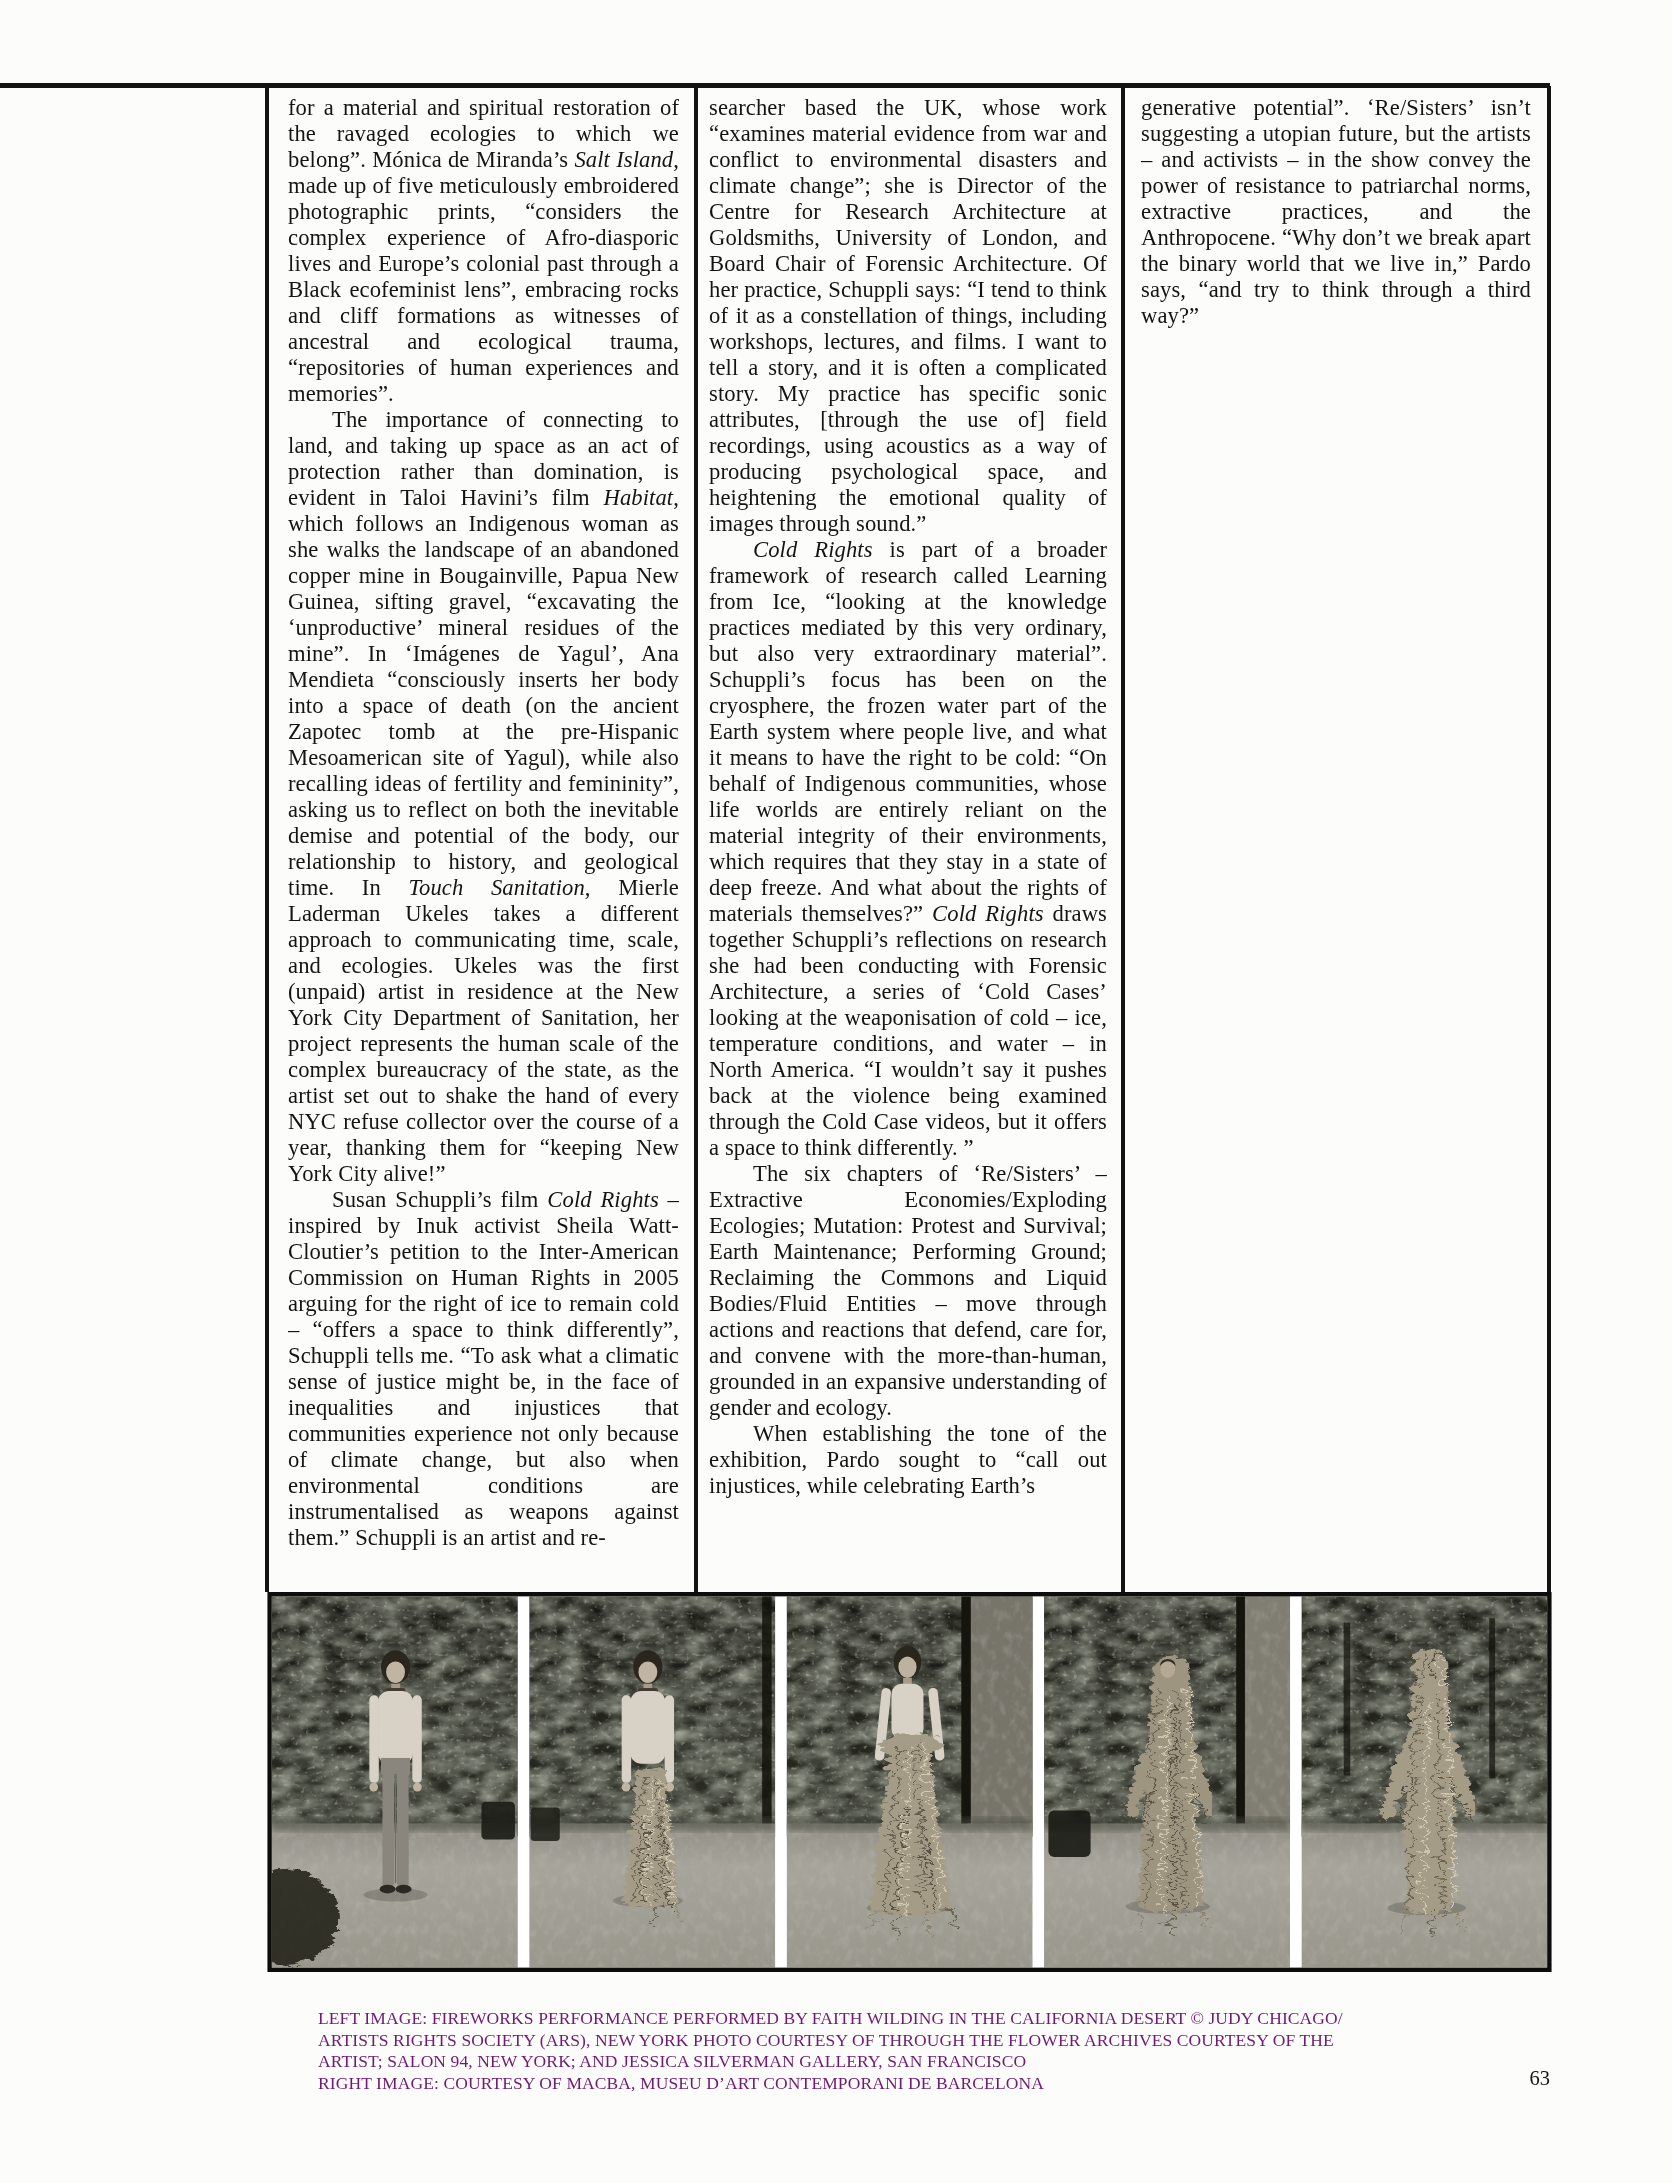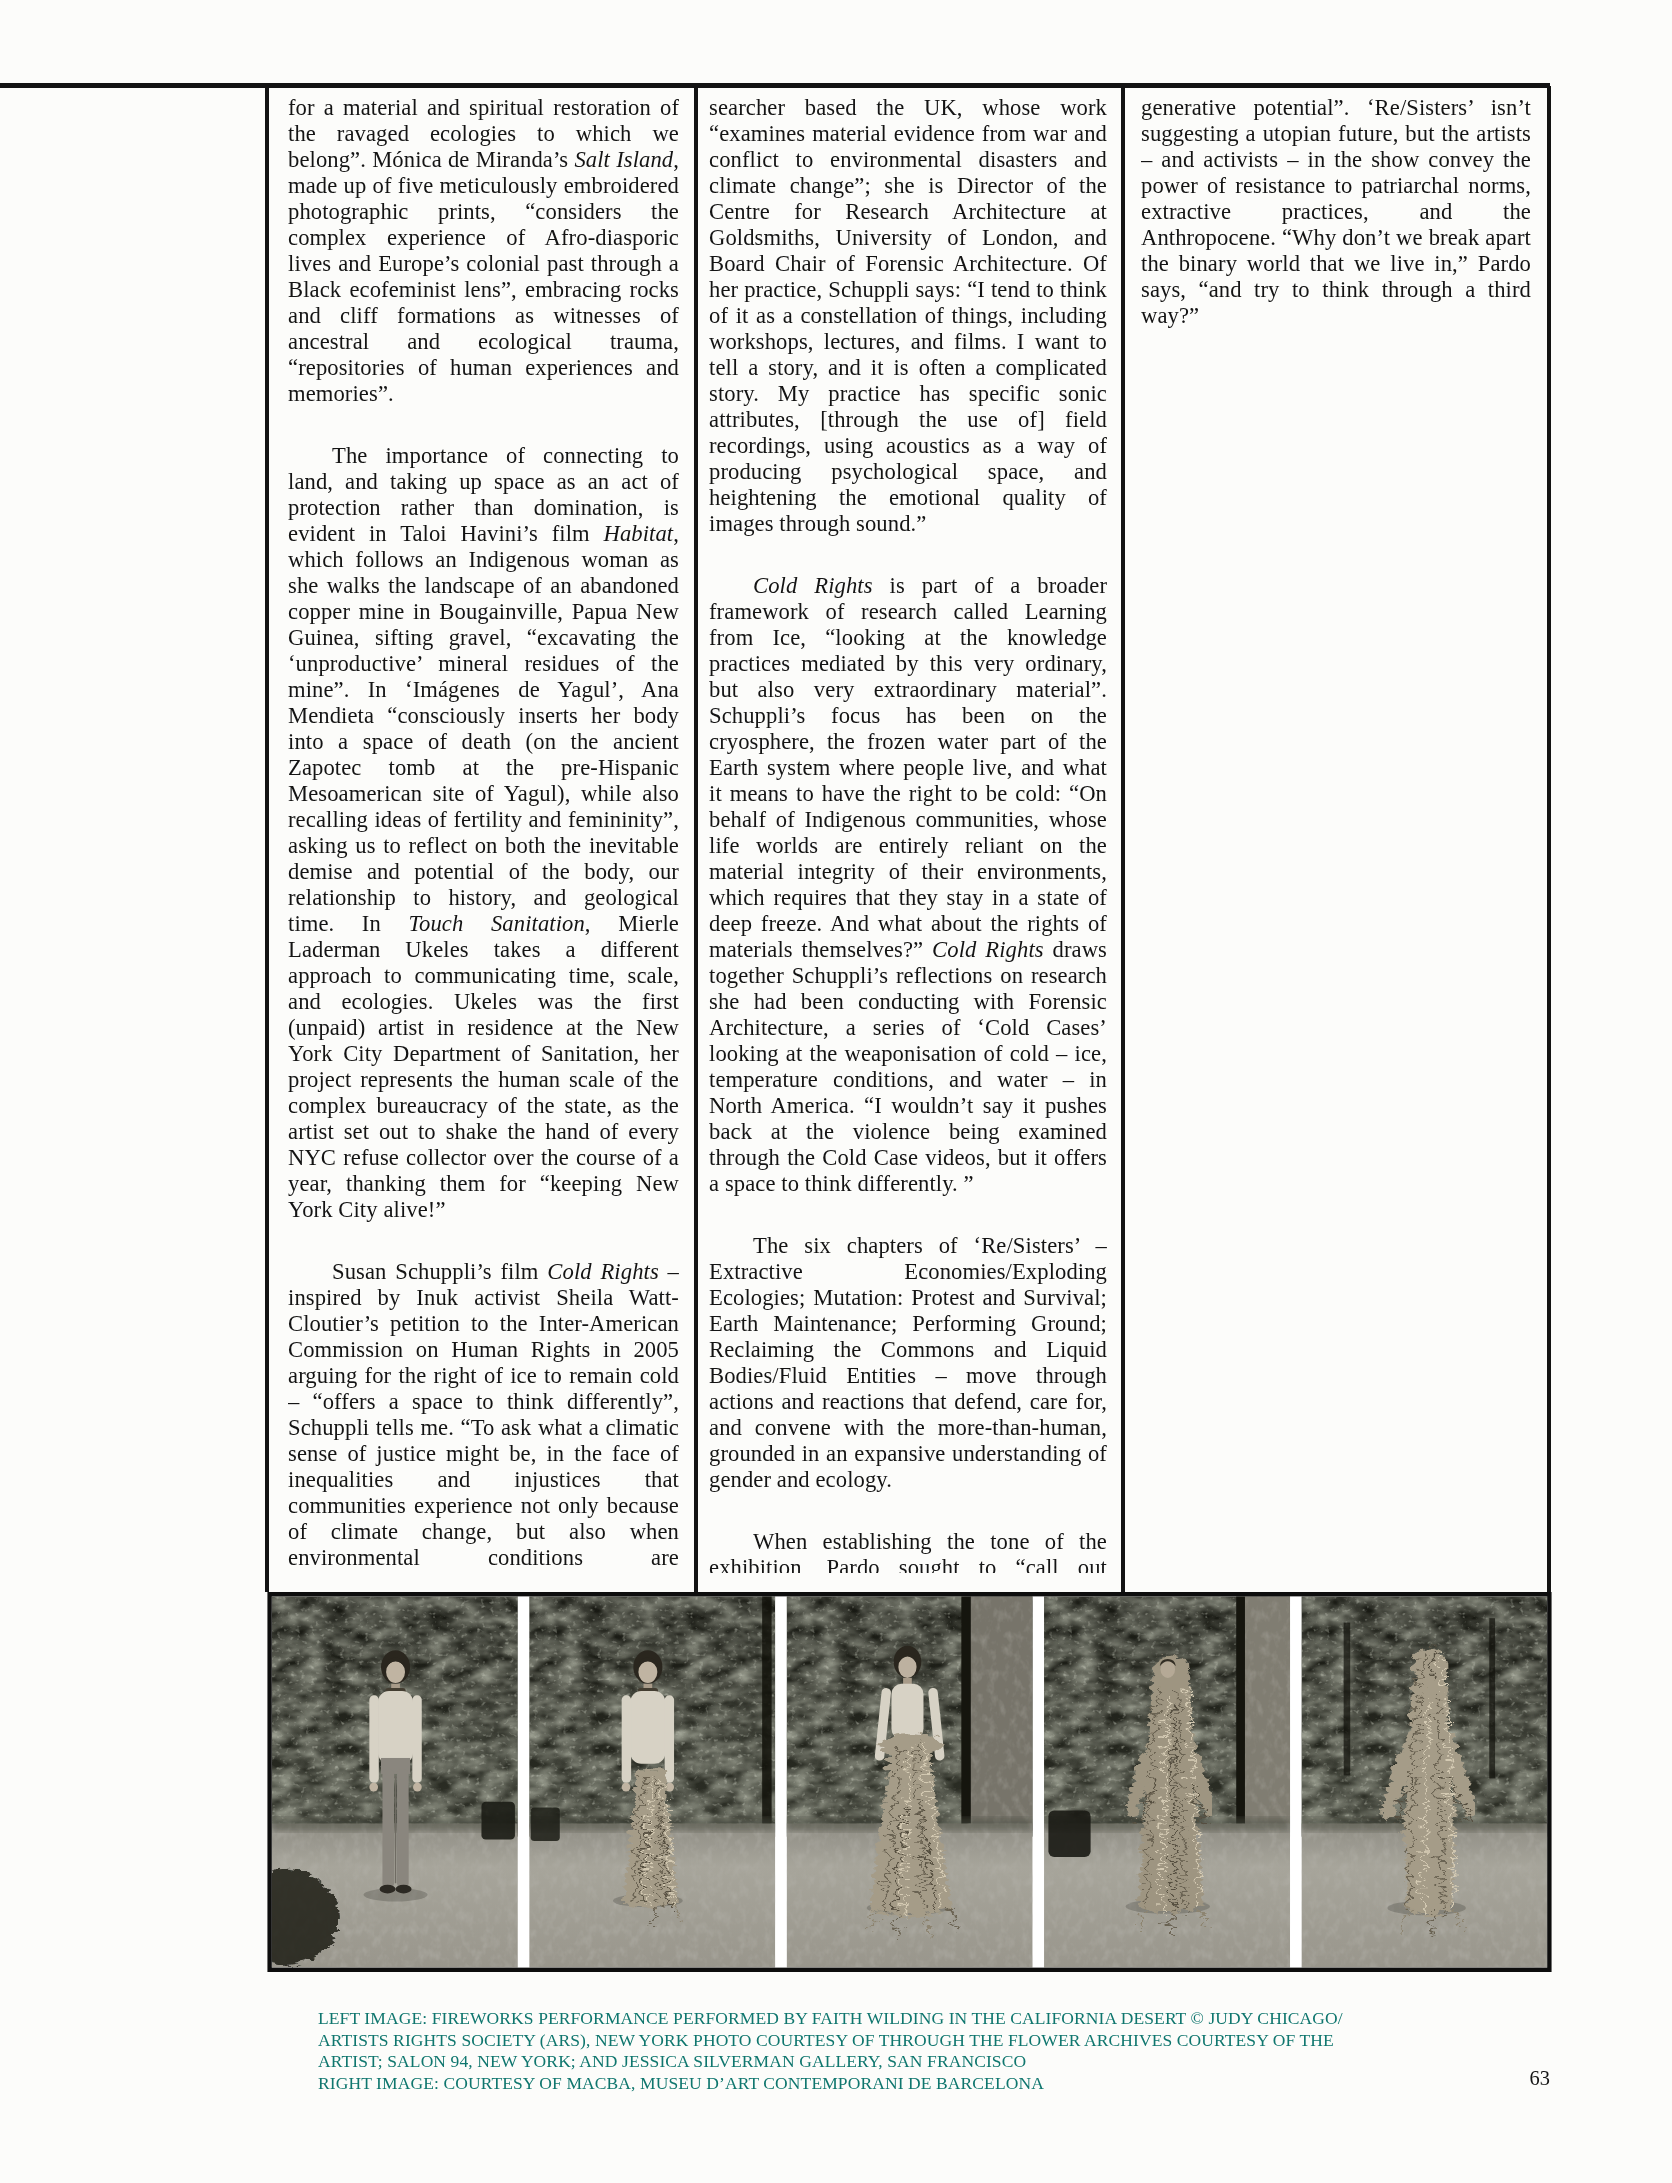--- a/index.html
+++ b/index.html
@@ -12,29 +12,29 @@
   .vrule{width:3.6px;top:86px;height:1506px;}
   #rule-v1{left:265px;} #rule-v2{left:694px;} #rule-v3{left:1121px;} #rule-v4{left:1547px;}
   .col{
     position:absolute;top:95px;font-size:22.6px;line-height:26px;
     text-align:justify;letter-spacing:0.1px;max-height:1478px;overflow:hidden;
   }
   #col-1{left:288px;width:391px;}
   #col-2{left:709px;width:398px;}
   #col-3{left:1141px;width:390px;}
   .col p{margin:0;hyphens:auto;-webkit-hyphens:auto;}
-  .col p.indent{text-indent:44px;margin-top:36px;}
+  .col p.indent{text-indent:44px;}
   #closing-note{
     position:absolute;left:1141px;top:1478px;width:390px;
     font-style:italic;font-size:22.6px;line-height:26.5px;text-align:justify;letter-spacing:0.1px;
   }
   #photo-strip{position:absolute;left:267px;top:1592px;width:1285px;height:380px;}
   #caption{
     position:absolute;left:318px;top:2008px;width:1238px;
-    font-size:17.5px;line-height:21.6px;letter-spacing:0.1px;color:#0f766e;
+    font-size:17.5px;line-height:21.6px;letter-spacing:0.1px;color:#701a75;
   }
   #page-number{
     position:absolute;left:1433px;top:2067px;width:117px;text-align:right;font-size:20.4px;color:#151515;font-family:Liberation Serif, serif;
   }
 </style>
 </head>
 <body>
 
 <div id="page">
 

